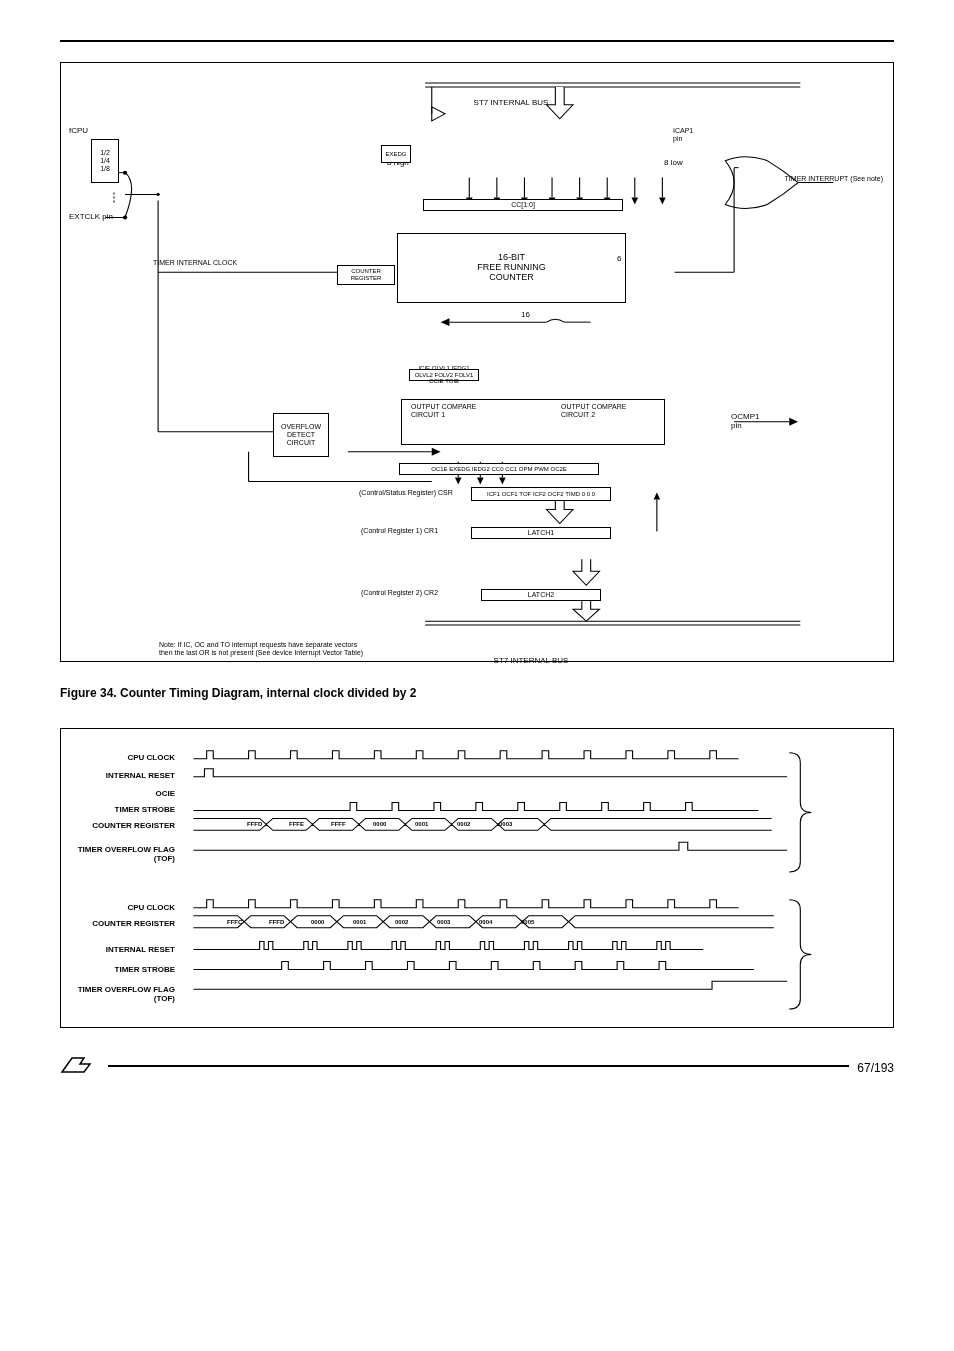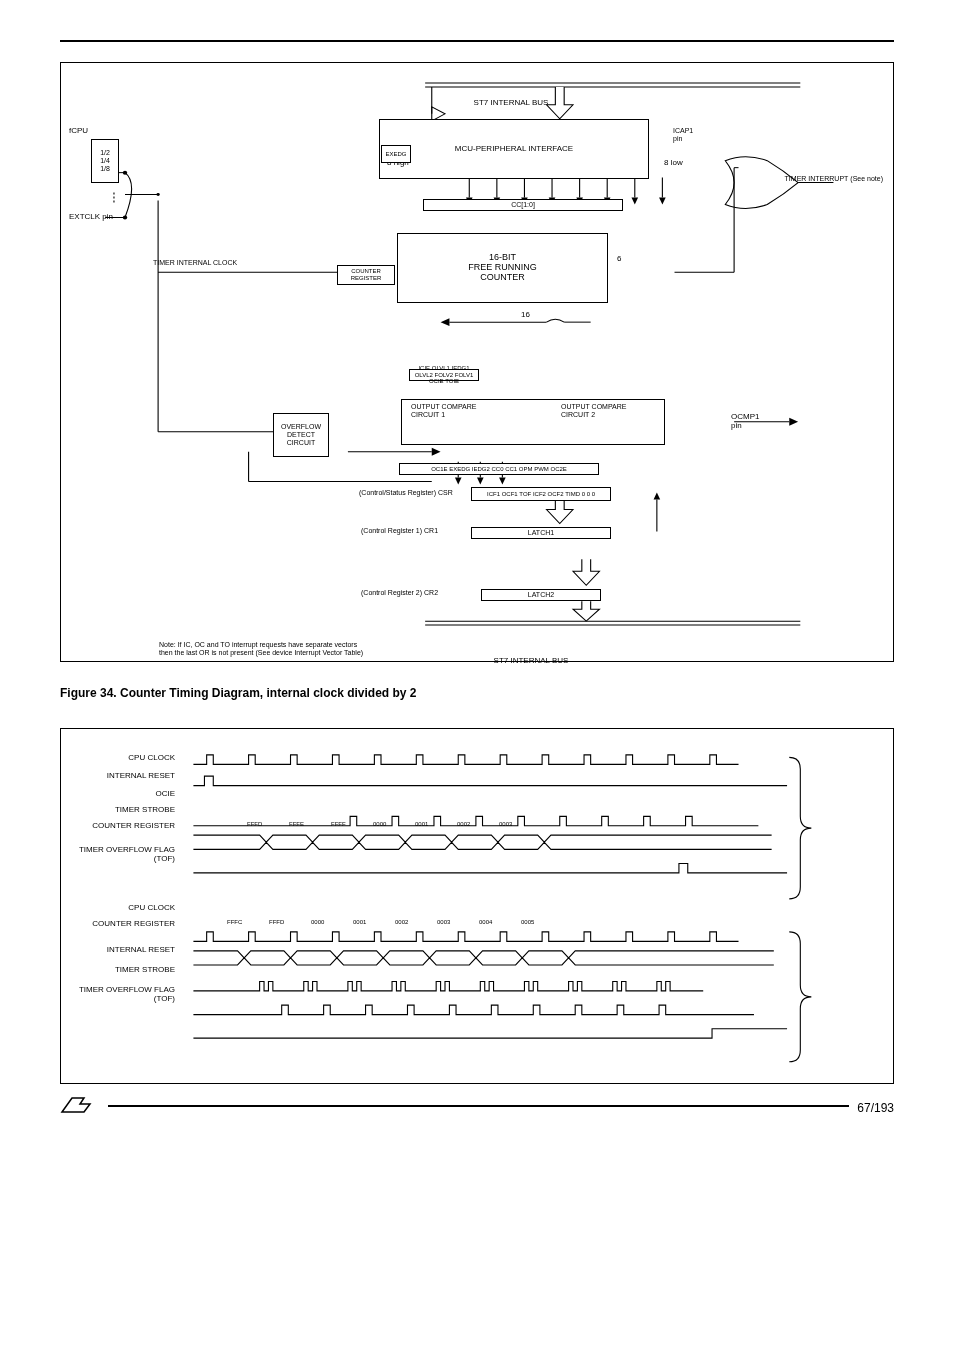--- a/index.html
+++ b/index.html
@@ -5,27 +5,27 @@
   * { margin: 0; padding: 0; box-sizing: border-box; }
   body { font-family: Arial, Helvetica, sans-serif; background: #fff; width: 954px; margin: 0 auto; position: relative; }
   .page { padding: 40px 60px 40px 60px; }
   .header-row { display: flex; justify-content: space-between; font-size: 13px; margin-bottom: 6px; }
   .header-row .left { font-weight: bold; }
   .header-row .right { font-weight: bold; }
   hr.top-rule { border: none; border-top: 2px solid #000; margin-bottom: 20px; }
   .fig-title { font-weight: bold; font-size: 12px; margin-bottom: 6px; }
   .figure-box { border: 1.5px solid #000; position: relative; background: #fff; }
   .fig43 { height: 600px; }
-  .fig44 { height: 356px; margin-top: 28px; }
+  .fig44 { height: 300px; margin-top: 28px; font-weight: bold; }
   .blk { position: absolute; border: 1.2px solid #000; background: #fff; font-size: 8px; text-align: center; display: flex; align-items: center; justify-content: center; line-height: 1.1; }
   .lbl { position: absolute; font-size: 8px; line-height: 1.1; }
   .lbl.c { text-align: center; margin-top: 28px; }
   svg.overlay { position: absolute; left:0; top:0; width:100%; height:100%; }
   
-  .footer-row { display: flex; justify-content: space-between; align-items: center; margin-top: 10px; }
+  .footer-row { display: flex; justify-content: space-between; align-items: center; margin-top: 26px; }
   .pagenum { font-size: 12px; }
   
   .tlbl { position: absolute; font-size: 8px; text-align: right; }
 </style>
 </head>
 <body>
 
 <div class="page">
 
   <hr class="top-rule">
@@ -121,30 +121,29 @@
         <polygon points="537,438 540,431 543,438" fill="#000"></polygon>
 
     </svg>
 
     <div class="lbl" style="left:8px; top:64px;">fCPU</div>
     <div class="blk" style="left:30px; top:76px; width:28px; height:44px; font-size:7px; white-space:pre;">1/2
 1/4
 1/8</div>
     <div class="lbl" style="left:8px; top:150px; white-space:pre;">EXTCLK pin</div>
 
-    <div class="blk" style="left:318px; top:56px; width:270px; height:60px; font-size:8px;">MCU-PERIPHERAL INTERFACE</div>
 
     <div class="lbl" style="left:326px; top:96px;">8 high</div>
     <div class="lbl" style="left:560px; top:96px;padding-left:43px;">8 low</div>
 
     <div class="blk" style="left:320px; top:82px; width:30px; height:18px; font-size:6px;">EXEDG</div>
 
     <div class="blk" style="left:362px; top:136px; width:200px; height:12px; font-size:7px;">CC[1:0]</div>
 
-    <div class="blk" style="left:336px; top:170px; width:211px; height:70px; font-size:9px; white-space:pre;">16-BIT
+    <div class="blk" style="left:336px; top:170px; width:229px; height:70px; font-size:9px; white-space:pre;">16-BIT
 FREE RUNNING
 COUNTER</div>
 
     <div class="blk" style="left:276px; top:202px; width:58px; height:20px; font-size:6px; white-space:pre;">COUNTER
 REGISTER</div>
 
     <div class="lbl" style="left:92px; top:196px; font-size:7px;">TIMER INTERNAL CLOCK</div>
 
     <div class="lbl" style="left:460px; top:248px; font-size:8px;">16</div>
 

